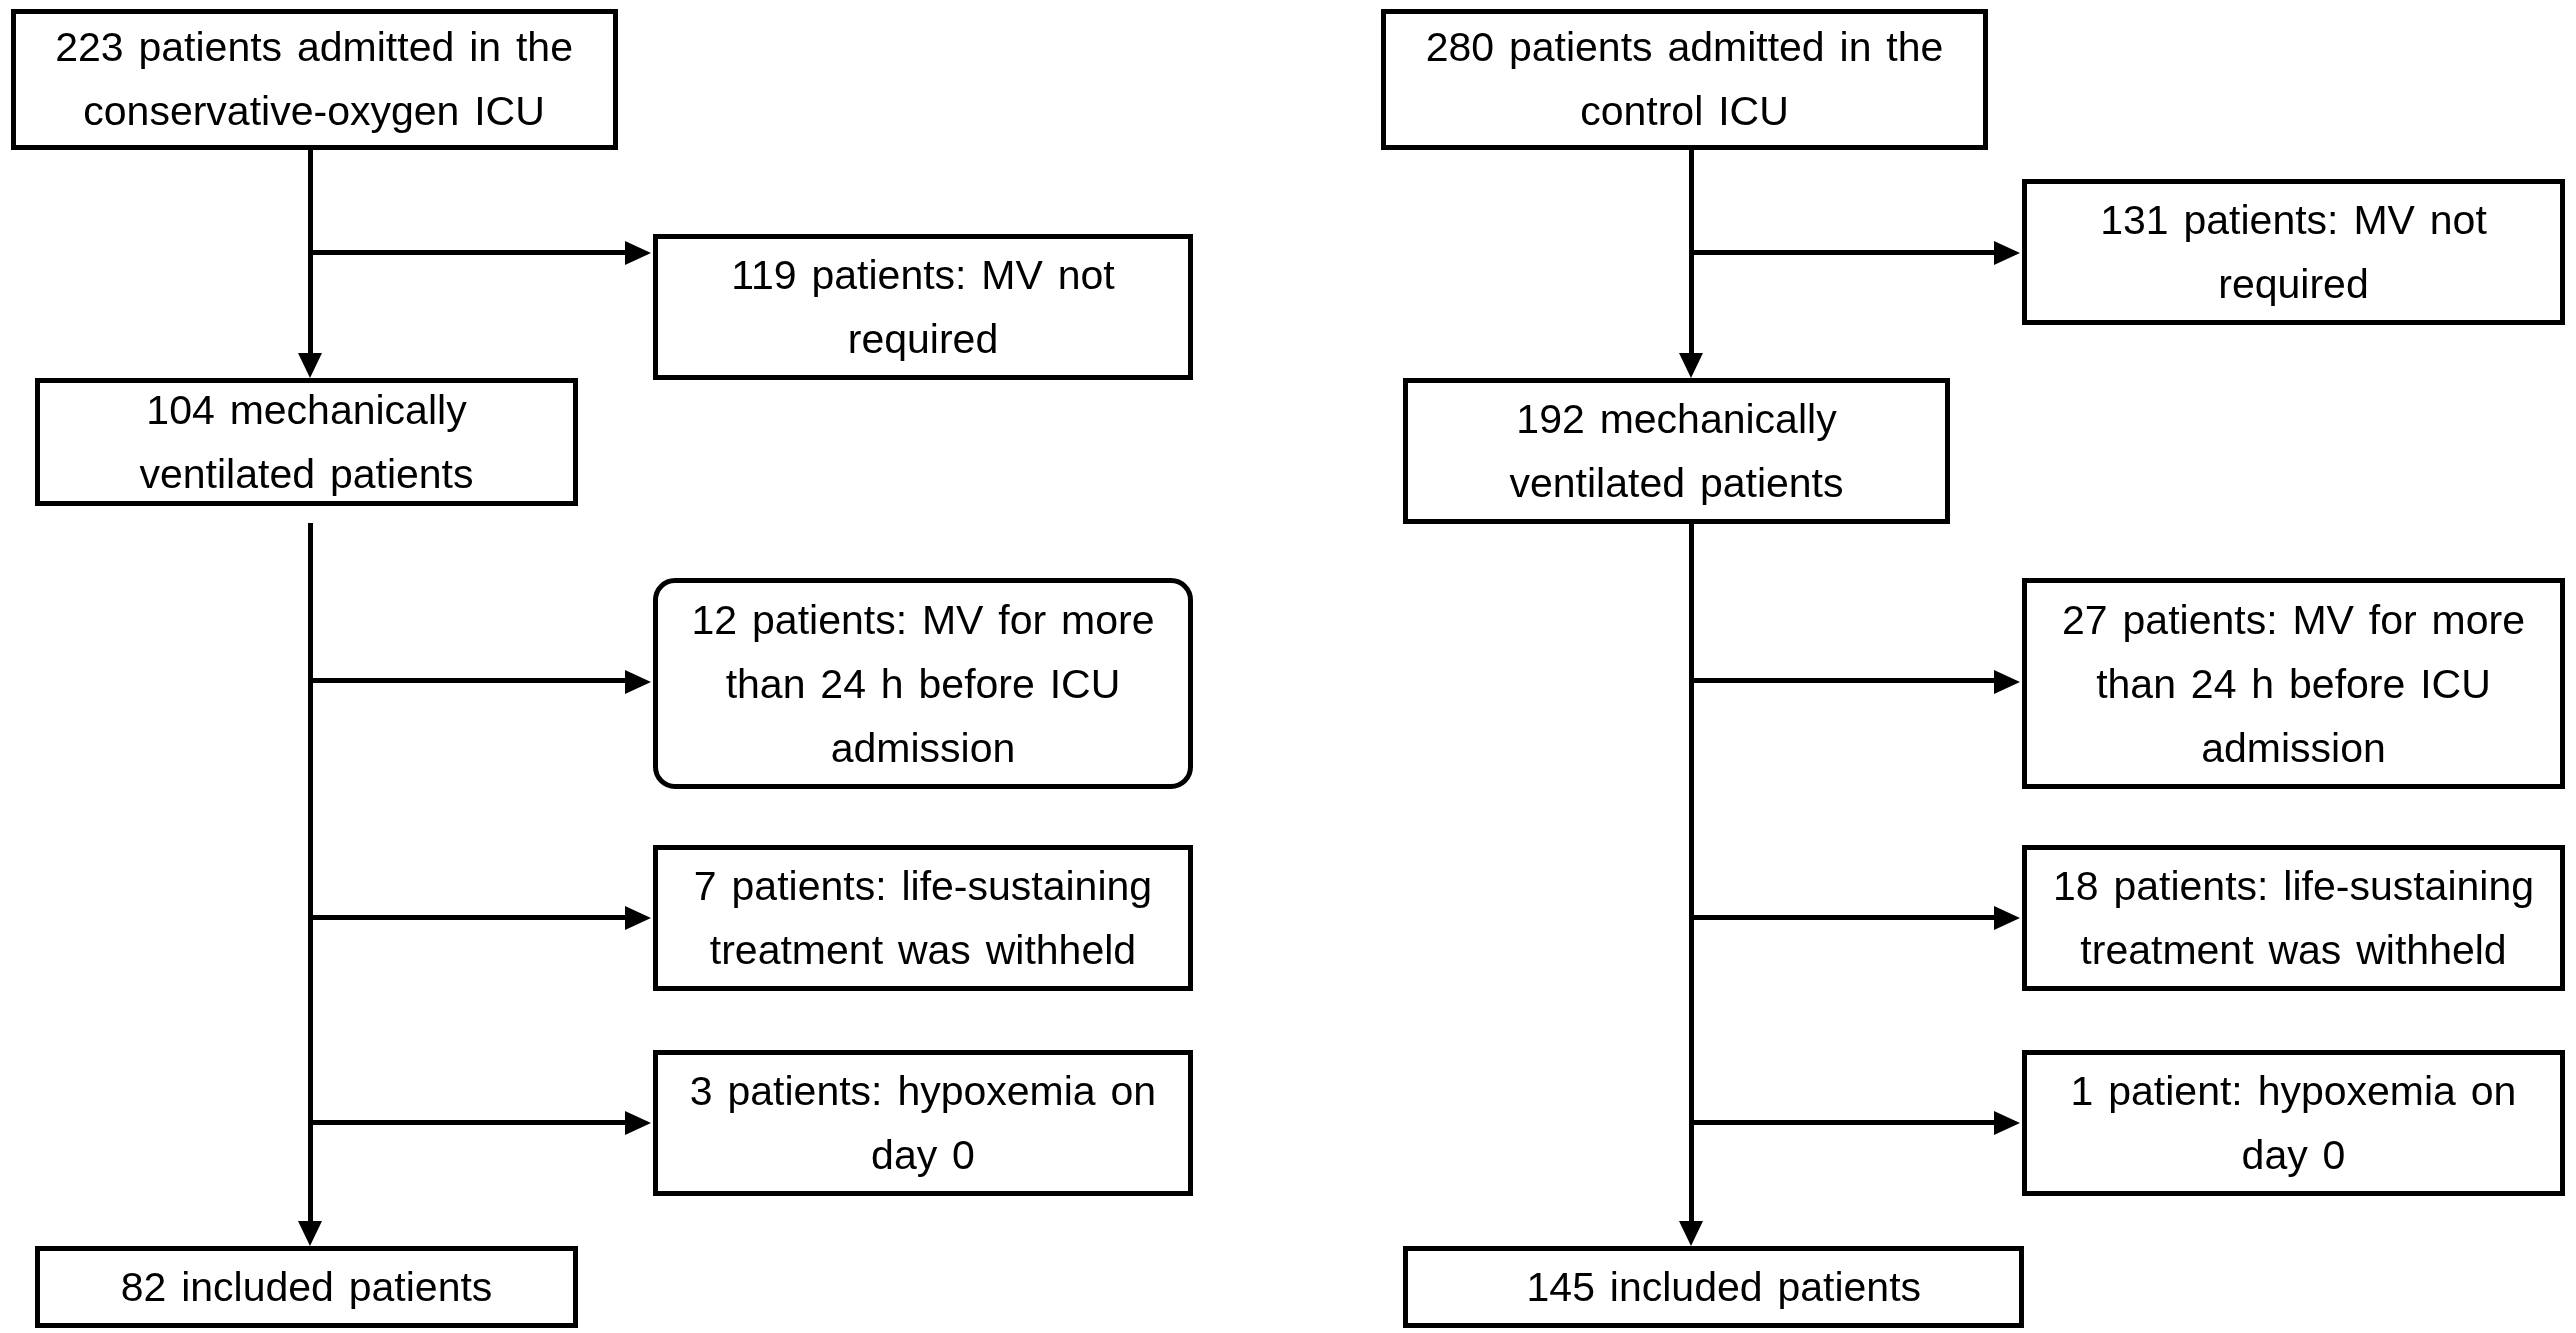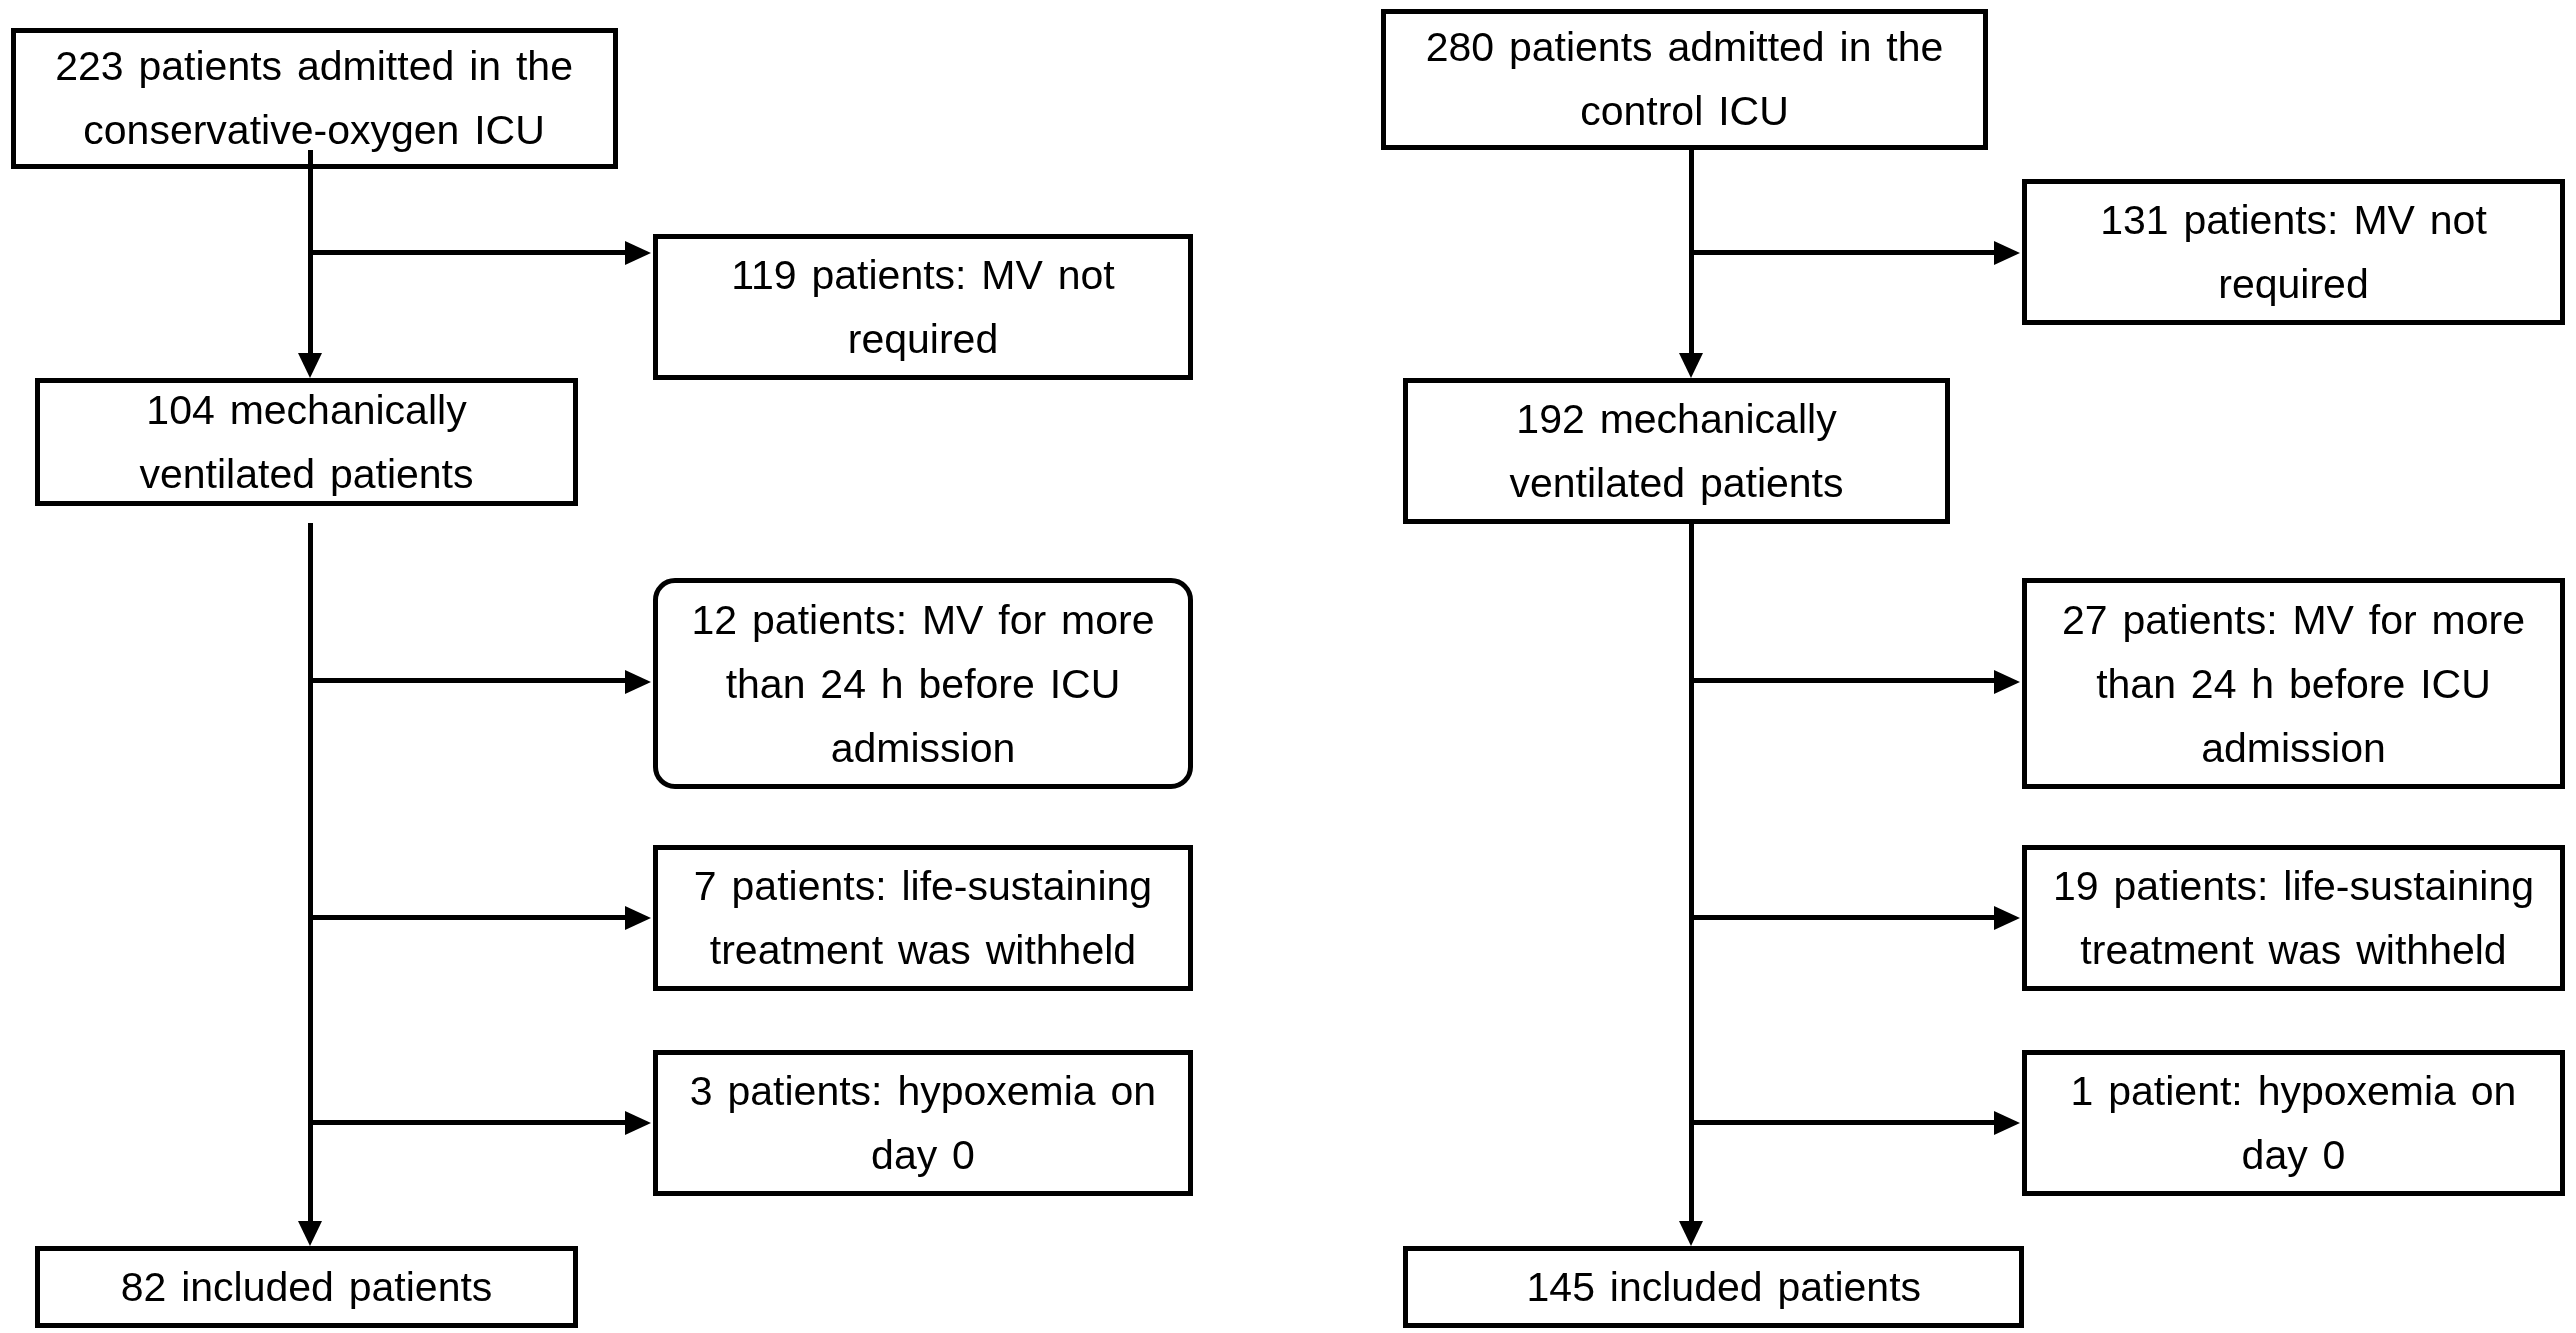--- a/index.html
+++ b/index.html
@@ -43,21 +43,21 @@
     border-top: 12.4px solid transparent;
     border-bottom: 12.4px solid transparent;
     border-left: 26.5px solid #000000;
   }
 </style>
 </head>
 <body>
 
 <div id="canvas">
 
-  <div class="box" style="left:10.6px; top:8.8px; width:607px; height:141px;margin-top:19px;">223 patients admitted in the
+  <div class="box" style="left:10.6px; top:8.8px; width:607px; height:141px;">223 patients admitted in the
 conservative-oxygen ICU</div>
 
   <div class="vl" style="left:308px; top:150px; height:203px;"></div>
   <div class="ad" style="left:298px; top:353px;"></div>
 
   <div class="hl" style="left:311px; top:250px; width:314px;"></div>
   <div class="ar" style="left:625px; top:241px;"></div>
   <div class="box" style="left:653px; top:196px; width:540px; height:146px;margin-top:38px;">119 patients: MV not
 required</div>
 
@@ -103,21 +103,21 @@
   <div class="ad" style="left:1679px; top:1221px;"></div>
 
   <div class="hl" style="left:1691px; top:678px; width:303px;"></div>
   <div class="ar" style="left:1994px; top:670px;"></div>
   <div class="box" style="left:2022px; top:578px; width:543px; height:211px;">27 patients: MV for more
 than 24 h before ICU
 admission</div>
 
   <div class="hl" style="left:1691px; top:915px; width:303px;"></div>
   <div class="ar" style="left:1994px; top:906px;"></div>
-  <div class="box" style="left:2022px; top:845px; width:543px; height:146px;">19 patients: life-sustaining
+  <div class="box" style="left:2022px; top:845px; width:543px; height:146px;">18 patients: life-sustaining
 treatment was withheld</div>
 
   <div class="hl" style="left:1691px; top:1120px; width:303px;"></div>
   <div class="ar" style="left:1994px; top:1111px;"></div>
   <div class="box" style="left:2022px; top:1050px; width:543px; height:146px;">1 patient: hypoxemia on
 day 0</div>
 
   <div class="box" style="left:1403px; top:1246px; width:621px; height:82px;padding-left:33px;">145 included patients</div>
 
 </div>

